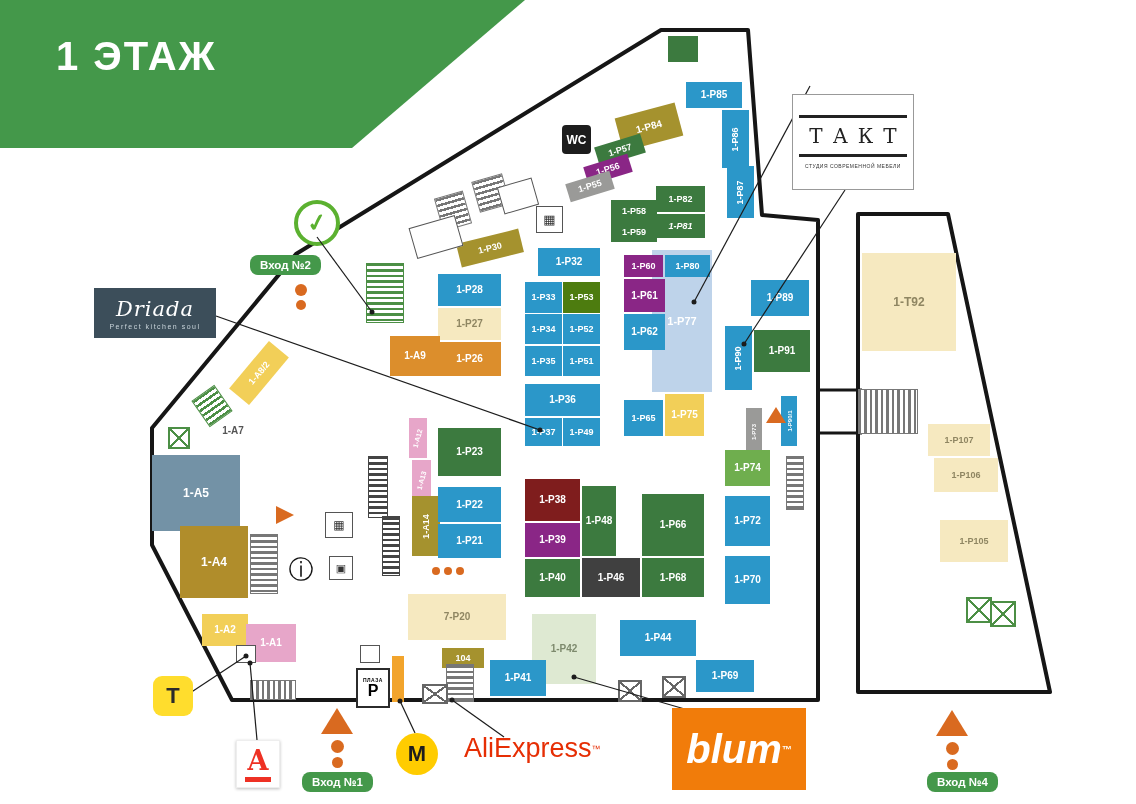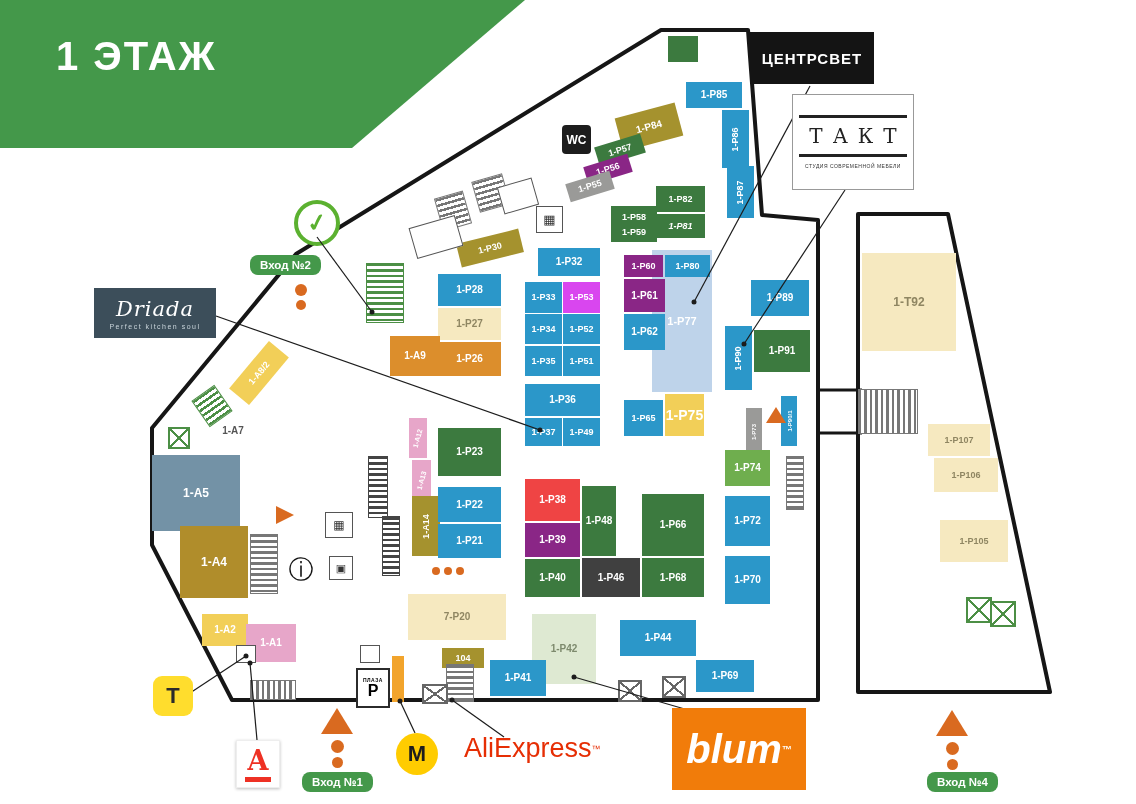--- a/index.html
+++ b/index.html
@@ -90,21 +90,21 @@
       </div>
       <div class="room" style="left: 567px; top: 177px; width: 46px; height: 19px; background: rgb(154, 154, 152); transform: rotate(-17deg);">
         <span style="font-size: 9px; color: rgb(255, 255, 255);">1-P55</span>
       </div>
       <div class="room" style="left: 727px; top: 166px; width: 27px; height: 52px; background: rgb(43, 151, 201);">
         <span style="font-size: 9px; color: rgb(255, 255, 255); transform: rotate(-90deg);">1-P87</span>
       </div>
       <div class="room" style="left: 656px; top: 186px; width: 49px; height: 26px; background: rgb(60, 122, 63);">
         <span style="font-size: 9px; color: rgb(255, 255, 255);">1-P82</span>
       </div>
-      <div class="room" style="left: 611px; top: 206px; width: 46px; height: 22px; background: rgb(60, 122, 63);">
+      <div class="room" style="left: 611px; top: 200px; width: 46px; height: 22px; background: rgb(60, 122, 63);">
         <span style="font-size: 9px; color: rgb(255, 255, 255);">1-P58</span>
       </div>
       <div class="room" style="left: 656px; top: 214px; width: 49px; height: 24px; background: rgb(60, 122, 63);">
         <span style="font-size: 9px; color: rgb(255, 255, 255); font-style: italic;">1-P81</span>
       </div>
       <div class="room" style="left: 611px; top: 222px; width: 46px; height: 20px; background: rgb(60, 122, 63);">
         <span style="font-size: 9px; color: rgb(255, 255, 255);">1-P59</span>
       </div>
       <div class="room" style="left: 458px; top: 236px; width: 64px; height: 24px; background: rgb(165, 146, 46); transform: rotate(-14deg);">
         <span style="font-size: 9px; color: rgb(255, 255, 255);">1-P30</span>
@@ -120,21 +120,21 @@
       </div>
       <div class="room" style="left: 665px; top: 255px; width: 45px; height: 22px; background: rgb(43, 151, 201);">
         <span style="font-size: 9px; color: rgb(255, 255, 255);">1-P80</span>
       </div>
       <div class="room" style="left: 438px; top: 274px; width: 63px; height: 32px; background: rgb(43, 151, 201);">
         <span style="font-size: 10px; color: rgb(255, 255, 255);">1-P28</span>
       </div>
       <div class="room" style="left: 525px; top: 282px; width: 37px; height: 31px; background: rgb(43, 151, 201);">
         <span style="font-size: 9px; color: rgb(255, 255, 255);">1-P33</span>
       </div>
-      <div class="room" style="left: 563px; top: 282px; width: 37px; height: 31px; background: #d946ef;">
+      <div class="room" style="left: 563px; top: 282px; width: 37px; height: 31px; background: #4d7c0f;">
         <span style="font-size: 9px; color: rgb(255, 255, 255);">1-P53</span>
       </div>
       <div class="room" style="left: 624px; top: 279px; width: 41px; height: 33px; background: rgb(138, 38, 134);">
         <span style="font-size: 10px; color: rgb(255, 255, 255);">1-P61</span>
       </div>
       <div class="room" style="left: 751px; top: 280px; width: 58px; height: 36px; background: rgb(43, 151, 201);">
         <span style="font-size: 10px; color: rgb(255, 255, 255);">1-P89</span>
       </div>
       <div class="room" style="left: 438px; top: 308px; width: 63px; height: 32px; background: rgb(246, 233, 192);">
         <span style="font-size: 10px; color: rgb(143, 134, 98);">1-P27</span>
@@ -169,21 +169,21 @@
       <div class="room" style="left: 563px; top: 346px; width: 37px; height: 30px; background: rgb(43, 151, 201);">
         <span style="font-size: 9px; color: rgb(255, 255, 255);">1-P51</span>
       </div>
       <div class="room" style="left: 525px; top: 384px; width: 75px; height: 32px; background: rgb(43, 151, 201);">
         <span style="font-size: 10px; color: rgb(255, 255, 255);">1-P36</span>
       </div>
       <div class="room" style="left: 624px; top: 400px; width: 39px; height: 36px; background: rgb(43, 151, 201);">
         <span style="font-size: 9px; color: rgb(255, 255, 255);">1-P65</span>
       </div>
       <div class="room" style="left: 665px; top: 394px; width: 39px; height: 42px; background: rgb(242, 207, 88);">
-        <span style="font-size: 14px; color: rgb(255, 255, 255); text-align: center;">1-P75</span>
+        <span style="font-size: 10px; color: rgb(255, 255, 255); text-align: center;">1-P75</span>
       </div>
       <div class="room" style="left: 525px; top: 418px; width: 37px; height: 28px; background: rgb(43, 151, 201);">
         <span style="font-size: 9px; color: rgb(255, 255, 255);">1-P37</span>
       </div>
       <div class="room" style="left: 563px; top: 418px; width: 37px; height: 28px; background: rgb(43, 151, 201);">
         <span style="font-size: 9px; color: rgb(255, 255, 255);">1-P49</span>
       </div>
       <div class="room" style="left: 228px; top: 360px; width: 62px; height: 26px; background: rgb(242, 207, 88); transform: rotate(-50deg);">
         <span style="font-size: 9px; color: rgb(255, 255, 255);">1-A8/2</span>
       </div>
@@ -210,21 +210,21 @@
       </div>
       <div class="room" style="left: 152px; top: 455px; width: 88px; height: 76px; background: rgb(115, 146, 166);">
         <span style="font-size: 12px; color: rgb(255, 255, 255);">1-A5</span>
       </div>
       <div class="room" style="left: 412px; top: 496px; width: 28px; height: 60px; background: rgb(165, 146, 46);">
         <span style="font-size: 9px; color: rgb(255, 255, 255); transform: rotate(-90deg);">1-A14</span>
       </div>
       <div class="room" style="left: 438px; top: 487px; width: 63px; height: 35px; background: rgb(43, 151, 201);">
         <span style="font-size: 10px; color: rgb(255, 255, 255);">1-P22</span>
       </div>
-      <div class="room" style="left: 525px; top: 479px; width: 55px; height: 42px; background: #ef4444;">
+      <div class="room" style="left: 525px; top: 479px; width: 55px; height: 42px; background: #7f1d1d;">
         <span style="font-size: 10px; color: rgb(255, 255, 255);">1-P38</span>
       </div>
       <div class="room" style="left: 582px; top: 486px; width: 34px; height: 70px; background: rgb(60, 122, 63);">
         <span style="font-size: 10px; color: rgb(255, 255, 255);">1-P48</span>
       </div>
       <div class="room" style="left: 642px; top: 494px; width: 62px; height: 62px; background: rgb(60, 122, 63);">
         <span style="font-size: 10px; color: rgb(255, 255, 255);">1-P66</span>
       </div>
       <div class="room" style="left: 725px; top: 496px; width: 45px; height: 50px; background: rgb(43, 151, 201);">
         <span style="font-size: 10px; color: rgb(255, 255, 255);">1-P72</span>
@@ -373,23 +373,20 @@
   <div class="entrance" style="left:250px;top:255px">
     <span>Вход №2</span>
   </div>
   <div class="entrance" style="left:302px;top:772px">
     <span>Вход №1</span>
   </div>
   <div class="entrance" style="left:927px;top:772px">
     <span>Вход №4</span>
   </div>
 
-  <div class="logo logo-centrsvet">
-    <span>ЦЕНТРСВЕТ</span>
-  </div>
 
   <div class="logo logo-takt">
     <div class="takt-name">ТАКТ</div>
     <div class="takt-tag">студия современной мебели</div>
   </div>
 
   <div class="logo logo-driada">
     <div class="driada-name">Driada</div>
     <div class="driada-tag">Perfect kitchen soul</div>
   </div>

